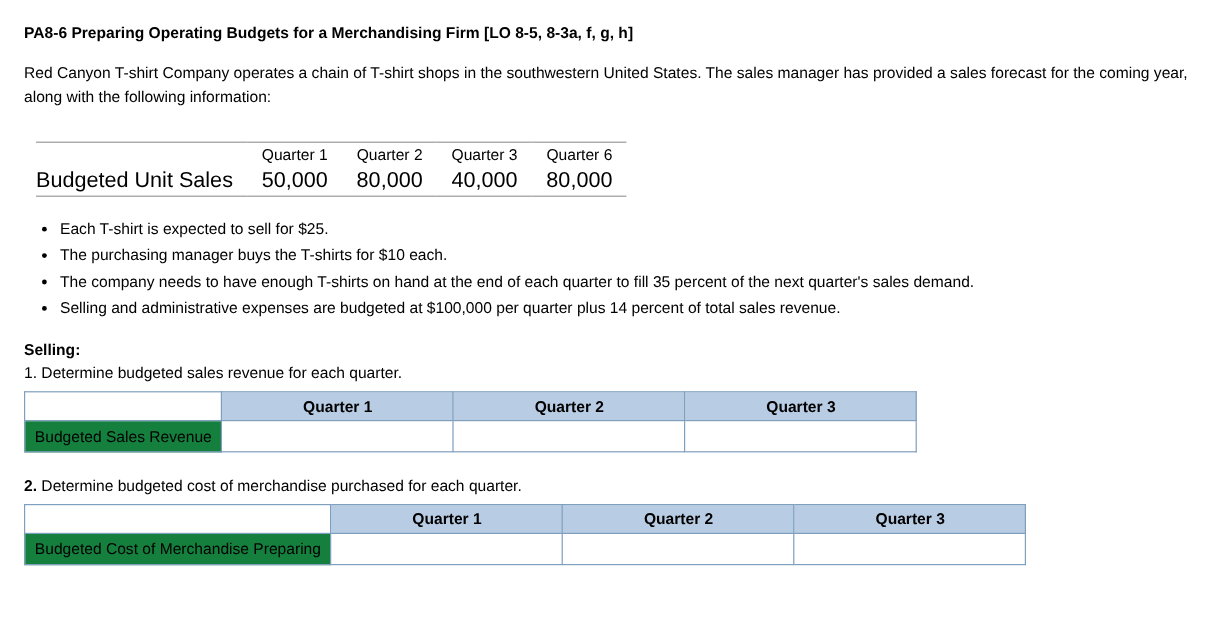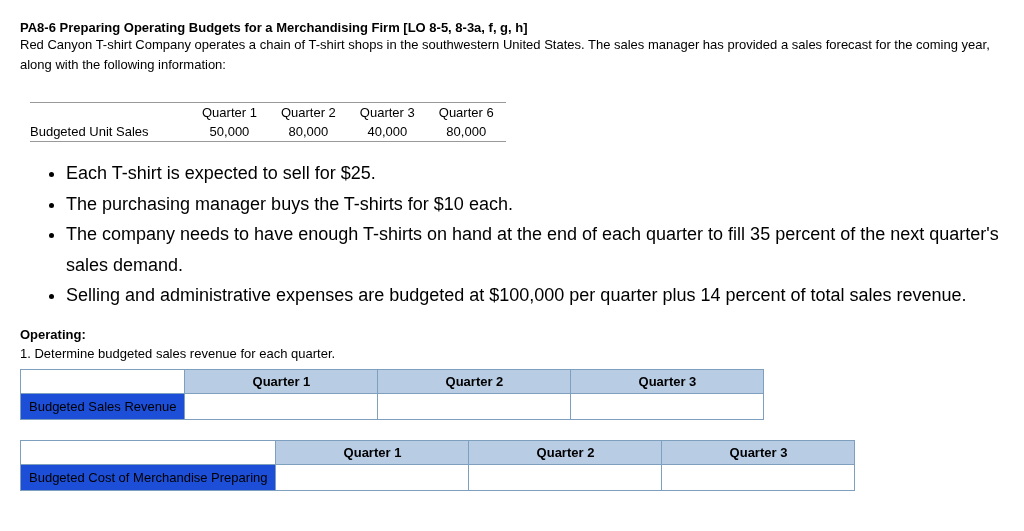--- a/index.html
+++ b/index.html
@@ -12,20 +12,21 @@
       font-size: 13px;
       background: #fff;
       color: #000;
       padding: 20px;
       width: 1024px;
       min-height: 531px;
     }
     .title {
       font-weight: bold;
       font-size: 13px;
+      margin-bottom: 16px;
     }
     .intro {
       font-size: 13px;
       margin-bottom: 28px;
       line-height: 1.5;
     }
     
     .unit-sales-table {
       border-collapse: collapse;
       margin-bottom: 4px;
@@ -34,39 +35,39 @@
     .unit-sales-table th {
       font-weight: normal;
       font-size: 13px;
       text-align: center;
       padding: 2px 12px;
       border-top: 1px solid #999;
     }
     .unit-sales-table td {
       text-align: center;
       padding: 2px 12px;
-      font-size: 13px;
+      font-size: 18px;
       border-bottom: 1px solid #999;
     }
     .unit-sales-table td.label {
       text-align: left;
       padding-left: 0;
     }
     .unit-sales-wrapper {
       margin-bottom: 16px;
     }
     
     .bullets {
       margin-bottom: 16px;
       margin-left: 10px;
     }
     .bullets li {
       list-style: disc;
-      margin-left: 36px;
-      font-size: 18px;
+      margin-left: 20px;
+      font-size: 13px;
       line-height: 1.7;
     }
     .required-label {
       font-weight: bold;
       font-size: 13px;
       margin-bottom: 4px;
     }
     .question-label {
       font-size: 13px;
       margin-bottom: 8px;
@@ -85,21 +86,21 @@
       text-align: center;
       min-width: 90px;
     }
     .input-table td {
       border: 1px solid #7f9fbf;
       padding: 4px 8px;
       font-size: 13px;
       height: 26px;
     }
     .input-table td.row-label {
-      background: #1d4ed8;
+      background: #15803d;
       text-align: left;
       min-width: 160px;
       border: 1px solid #7f9fbf;
     }
     .input-table td.input-cell {
       min-width: 90px;
       background: #fff;
     }
     .input-table td.input-cell input {
       border: none;
@@ -145,21 +146,21 @@
   </table>
 </div>
 
 <ul class="bullets">
   <li>Each T-shirt is expected to sell for $25.</li>
   <li>The purchasing manager buys the T-shirts for $10 each.</li>
   <li>The company needs to have enough T-shirts on hand at the end of each quarter to fill 35 percent of the next quarter's sales demand.</li>
   <li>Selling and administrative expenses are budgeted at $100,000 per quarter plus 14 percent of total sales revenue.</li>
 </ul>
 
-<div class="required-label">Operating:</div>
+<div class="required-label">Selling:</div>
 
 <div class="section-gap">
   <div class="question-label">
     <span>1.</span>
     <span>Determine budgeted sales revenue for each quarter.</span>
   </div>
   <table class="input-table">
     <thead>
       <tr>
         <th class="row-label" style="background:#fff; font-weight:normal;"></th>
@@ -173,20 +174,24 @@
         <td class="row-label">Budgeted Sales Revenue</td>
         <td class="input-cell"><input type="text" style=""></td>
         <td class="input-cell"><input type="text" style=""></td>
         <td class="input-cell"><input type="text" style=""></td>
       </tr>
     </tbody>
   </table>
 </div>
 
 <div class="section-gap">
+  <div class="question-label">
+    <strong>2.</strong>
+    <span>Determine budgeted cost of merchandise purchased for each quarter.</span>
+  </div>
   <table class="input-table">
     <thead>
       <tr>
         <th class="row-label wide-label" style="background:#fff; font-weight:normal;"></th>
         <th>Quarter 1</th>
         <th>Quarter 2</th>
         <th>Quarter 3</th>
       </tr>
     </thead>
     <tbody>

